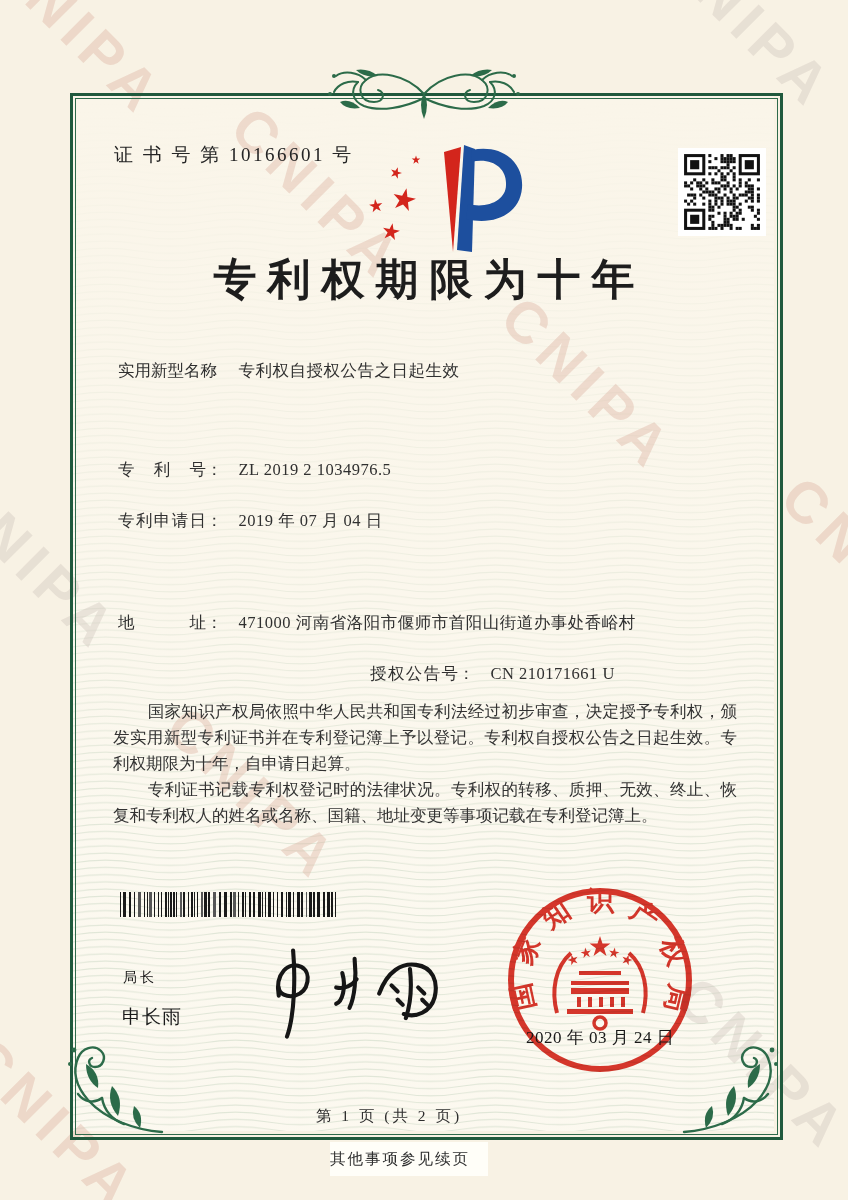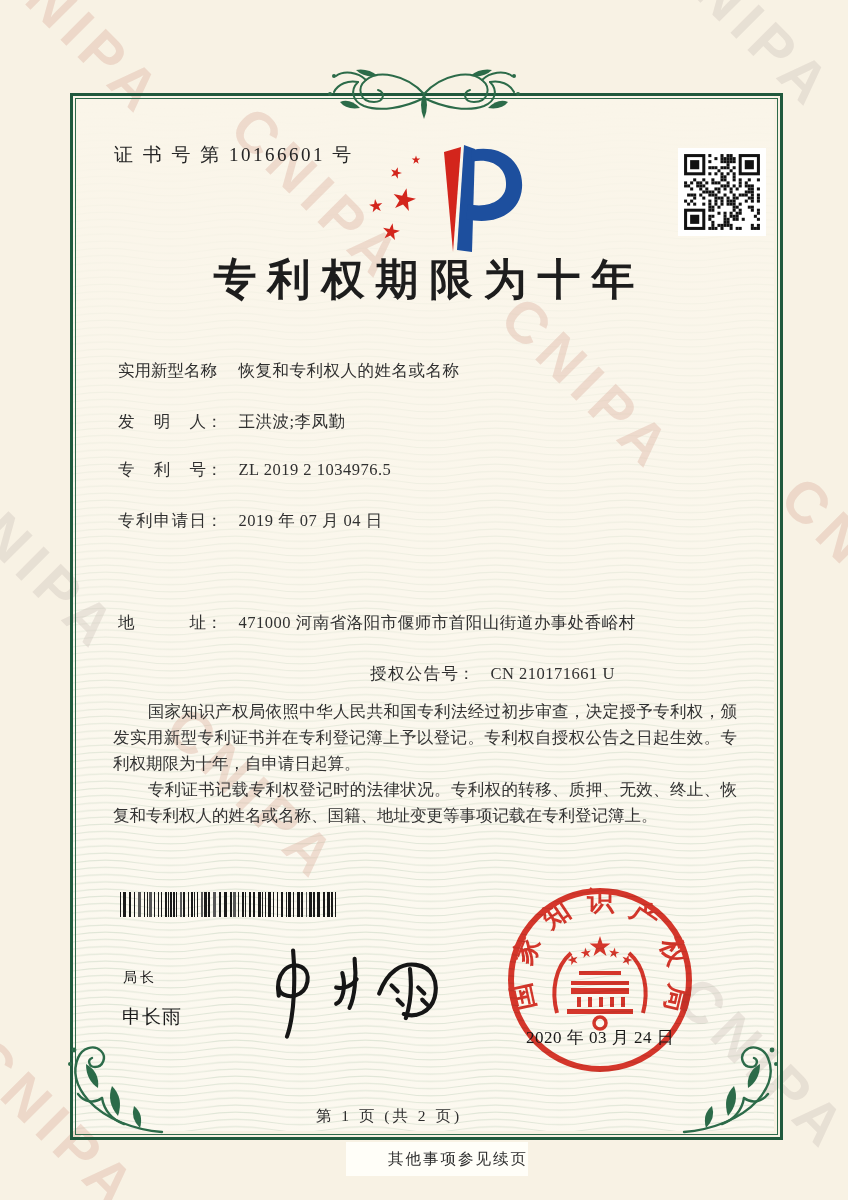--- a/index.html
+++ b/index.html
@@ -37,22 +37,22 @@
   .signer-title{position:absolute;left:123px;top:969px;font-size:14px;letter-spacing:3px;color:#1a1a1a;
         font-family:"Liberation Sans","DejaVu Sans",sans-serif;z-index:3;}
   .signer-name{position:absolute;left:122px;top:1004px;font-size:19px;letter-spacing:1px;color:#1a1a1a;
         font-family:"Liberation Sans","DejaVu Sans",sans-serif;z-index:3;}
   .signature{position:absolute;left:248px;top:942px;z-index:3;}
   .seal{position:absolute;left:505px;top:885px;z-index:4;opacity:.92;mix-blend-mode:multiply;}
   .seal-date{position:absolute;left:506px;top:1026px;width:188px;text-align:center;font-size:17px;
         color:#181818;letter-spacing:.5px;z-index:5;}
   .pagefoot{position:absolute;left:53px;top:1106px;width:672px;text-align:center;font-size:15.5px;
         letter-spacing:3px;color:#2e2e2e;z-index:3;}
-  .note{position:absolute;left:346px;top:1142px;width:182px;height:34px;background:#fffef8;
-        line-height:34px;text-align:right;font-size:15.5px;letter-spacing:2px;color:#2e2e2e;z-index:3;}
+  .note{position:absolute;left:330px;top:1142px;width:158px;height:34px;background:#fffef8;
+        line-height:34px;text-align:left;font-size:15.5px;letter-spacing:2px;color:#2e2e2e;z-index:3;}
 </style>
 </head>
 <body>
 
 <div class="page">
 
   <div class="wm" style="left:-30px;top:-5px;">CNIPA</div>
   <div class="wm grey" style="left:640px;top:-12px;">CNIPA</div>
   <div class="wm" style="left:210px;top:160px;">CNIPA</div>
   <div class="wm" style="left:480px;top:350px;">CNIPA</div>
@@ -340,24 +340,21 @@
           <rect x="22" y="24" width="1" height="1" fill="#111"></rect>
           <rect x="23" y="24" width="1" height="1" fill="#111"></rect>
           <rect x="24" y="24" width="1" height="1" fill="#111"></rect>
         </g>
     </svg>
   </div>
 
   <div class="title">专利权期限为十年</div>
 
   <div class="frow" style="top:360px;">
-    <span class="flabel">实用新型名称</span><span class="fcolon">：</span><span class="fvalue">恢复和专利权人的姓名或名称</span>
-  </div>
-  <div class="frow" style="top:411px;">
-    <span class="flabel">发明人</span><span class="fcolon">：</span><span class="fvalue">王洪波;李凤勤</span>
+    <span class="flabel">实用新型名称</span><span class="fcolon">：</span><span class="fvalue">专利权自授权公告之日起生效</span>
   </div>
   <div class="frow" style="top:459px;">
     <span class="flabel">专利号</span><span class="fcolon">：</span><span class="fvalue">ZL 2019 2 1034976.5</span>
   </div>
   <div class="frow" style="top:510px;">
     <span class="flabel">专利申请日</span><span class="fcolon">：</span><span class="fvalue">2019 年 07 月 04 日</span>
   </div>
   <div class="frow" style="top:612px;">
     <span class="flabel">地址</span><span class="fcolon">：</span><span class="fvalue">471000 河南省洛阳市偃师市首阳山街道办事处香峪村</span>
   </div>

